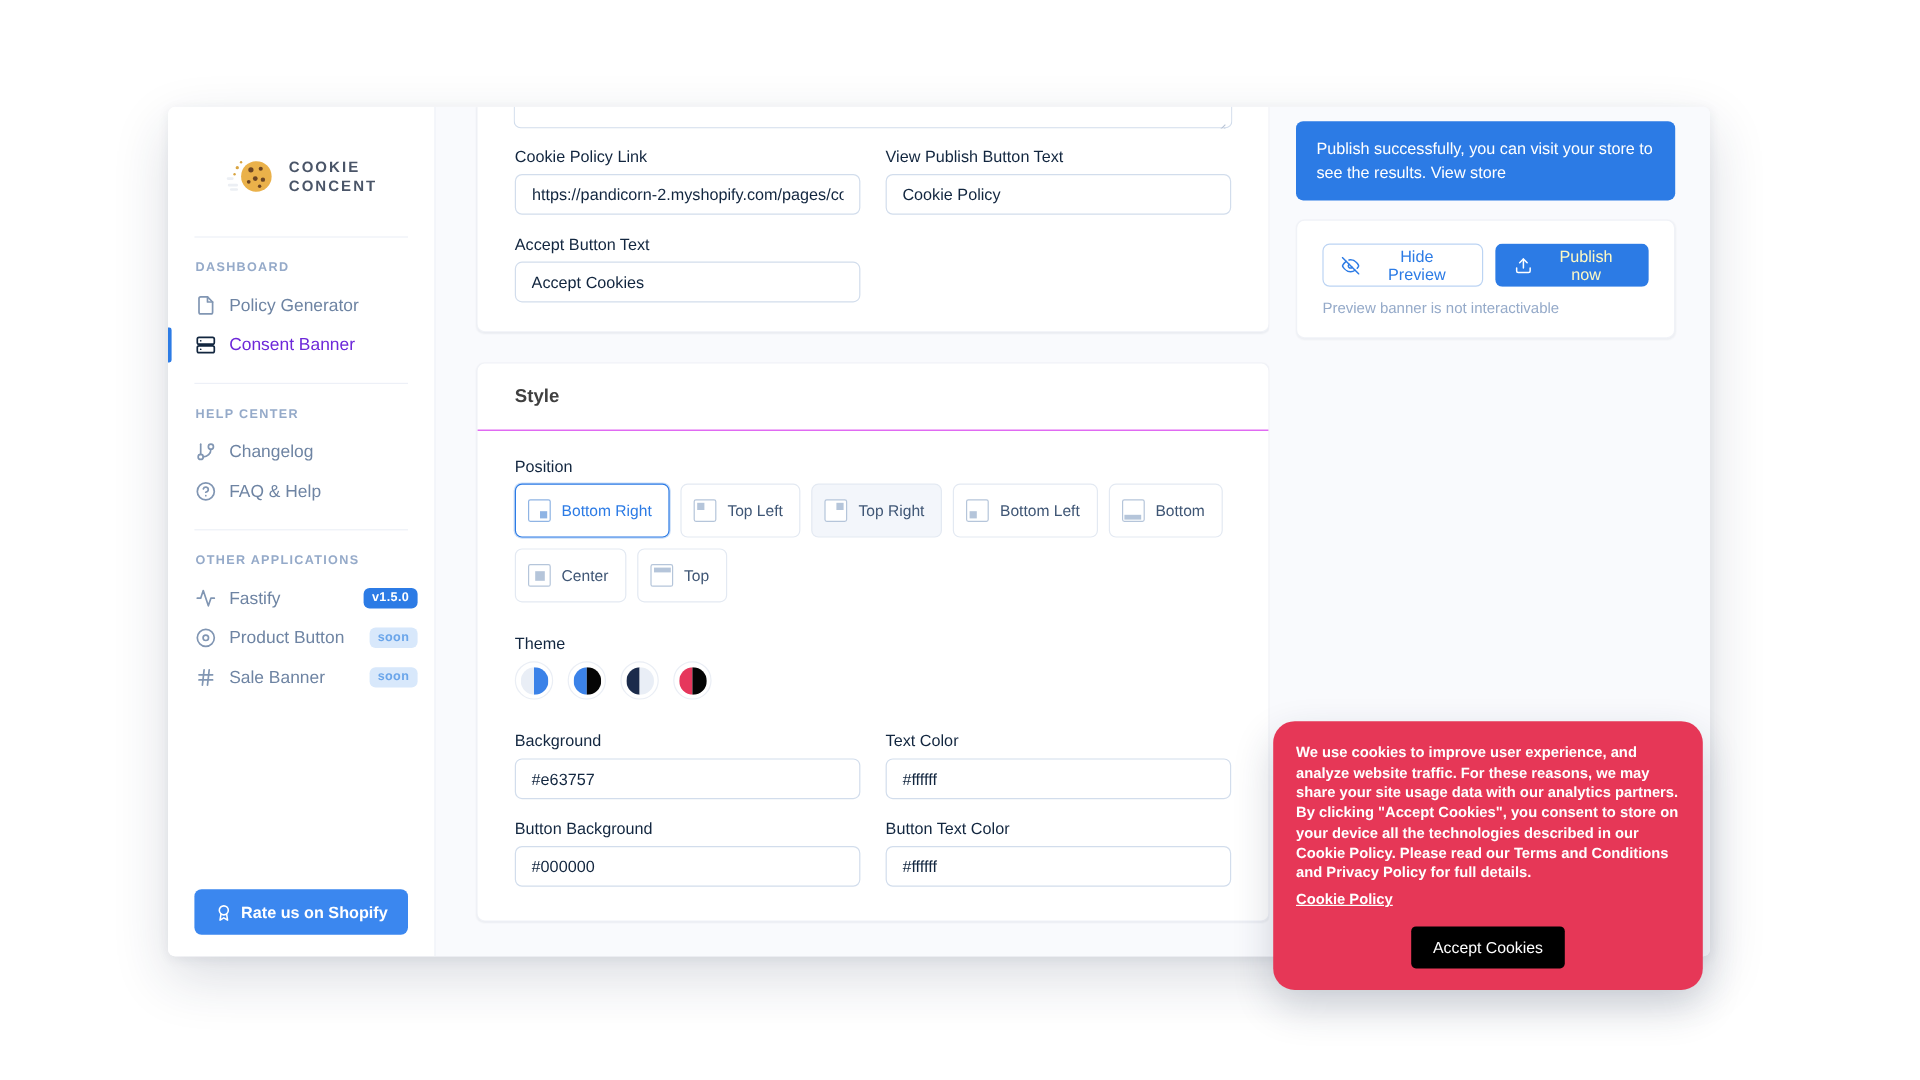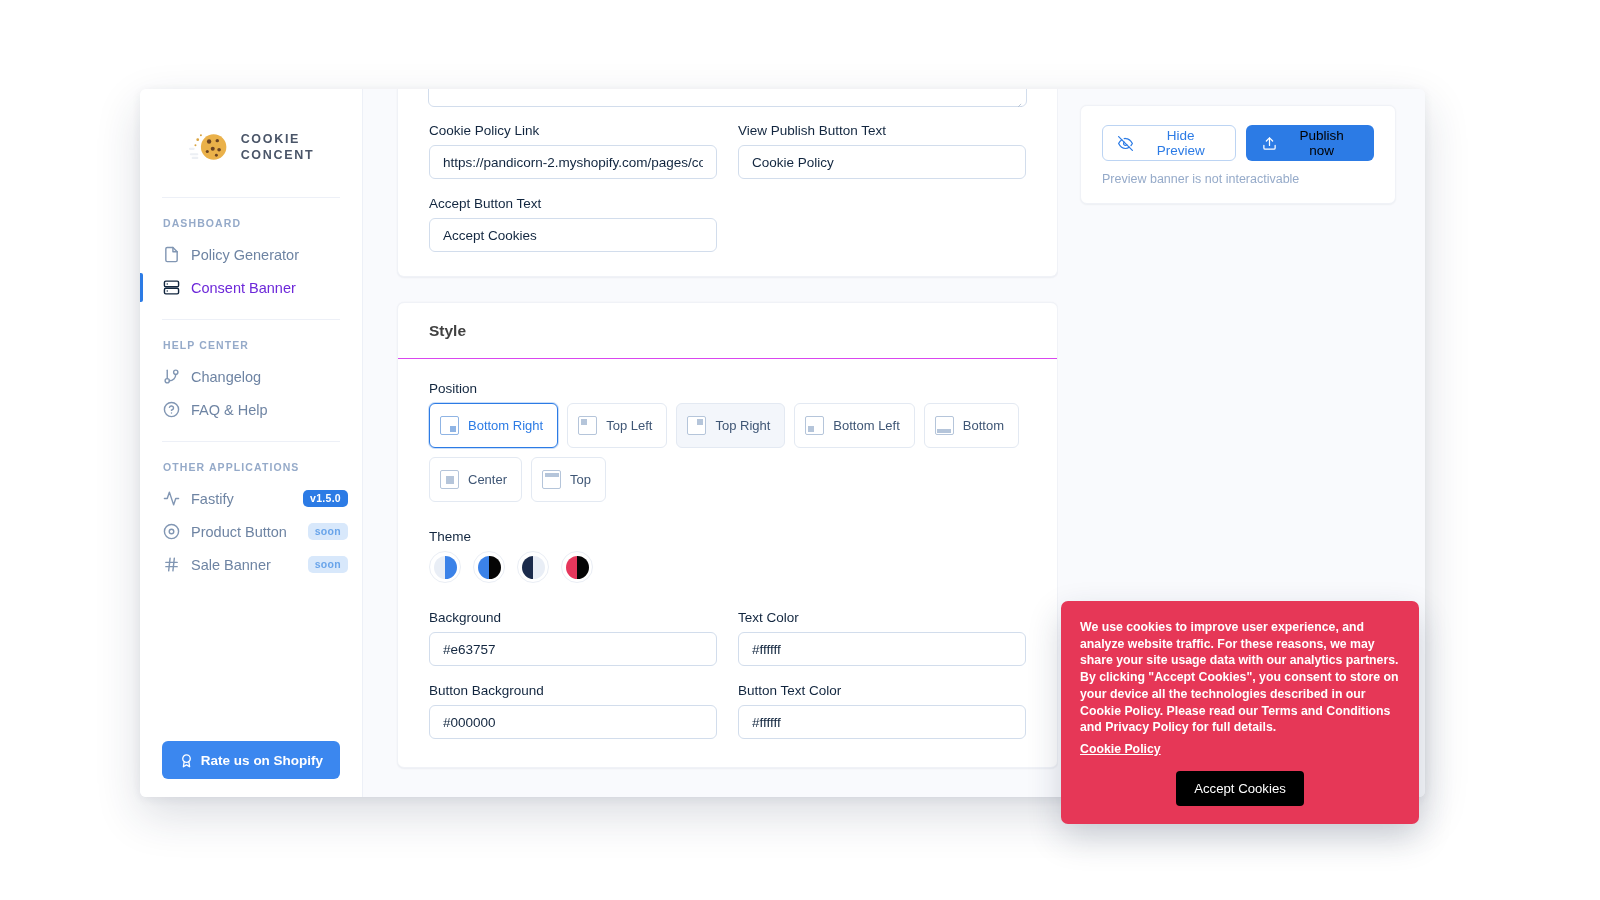--- a/index.html
+++ b/index.html
@@ -218,33 +218,33 @@
     box-shadow: 0 .5px 1.6px rgba(18,38,63,.05);
   }
   .pv-btns { display: flex; gap: 10px; }
   .btn {
     height: 36px; border-radius: 6px;
     display: inline-flex; align-items: center; gap: 8px;
     padding: 0 15px; font-size: 13.5px; font-weight: 400;
     cursor: pointer; font-family: inherit; border: 1px solid transparent;
   }
   .btn-outline { background: #fff; border-color: #bcd4f3; color: #2c7be5; }
-  .btn-primary { background: #2c7be5; color: #000000; }
+  .btn-primary { background: #2c7be5; color: #fef9c3; }
   .btn .ico { width: 15px; height: 15px; flex: 0 0 15px; }
   .pv-hint {
     margin-top: 11px; font-size: 12.5px; color: #95aac9;
   }
 
   
   #cookie-banner {
     position: absolute;
     right: -40px; bottom: -90px;
     width: 358px;
     background: #e63757;
-    border-radius: 7px;
+    border-radius: 18px;
     box-shadow: 0 14px 34px rgba(31,45,74,.20);
     padding: 18px 19px 18px 19px;
     color: #ffffff;
     z-index: 30;
   }
   #cookie-banner .cb-text {
     font-size: 12.3px; line-height: 1.36; font-weight: 700;
   }
   #cookie-banner .cb-link {
     display: inline-block; margin-top: 6px;
@@ -534,20 +534,21 @@
                 <input class="txt-input" type="text" value="#ffffff" style="">
               </div>
             </div>
 
           </div>
         </section>
       </div>
 
       <aside id="preview-col">
 
+        <div class="alert">Publish successfully, you can visit your store to see the results. View store</div>
 
         <div class="pv-card">
           <div class="pv-btns">
             <button class="btn btn-outline">
               <span class="ico">
                 <svg viewBox="0 0 24 24" width="15" height="15" fill="none" stroke="#2c7be5" stroke-width="2" stroke-linecap="round" stroke-linejoin="round">
                   <path d="M17.94 17.94A10.07 10.07 0 0 1 12 20c-7 0-11-8-11-8a18.45 18.45 0 0 1 5.06-5.94M9.9 4.24A9.12 9.12 0 0 1 12 4c7 0 11 8 11 8a18.5 18.5 0 0 1-2.16 3.19"></path>
                   <path d="M14.12 14.12a3 3 0 1 1-4.24-4.24"></path>
                     <line x1="1" y1="1" x2="23" y2="23"></line>
                 </svg>

